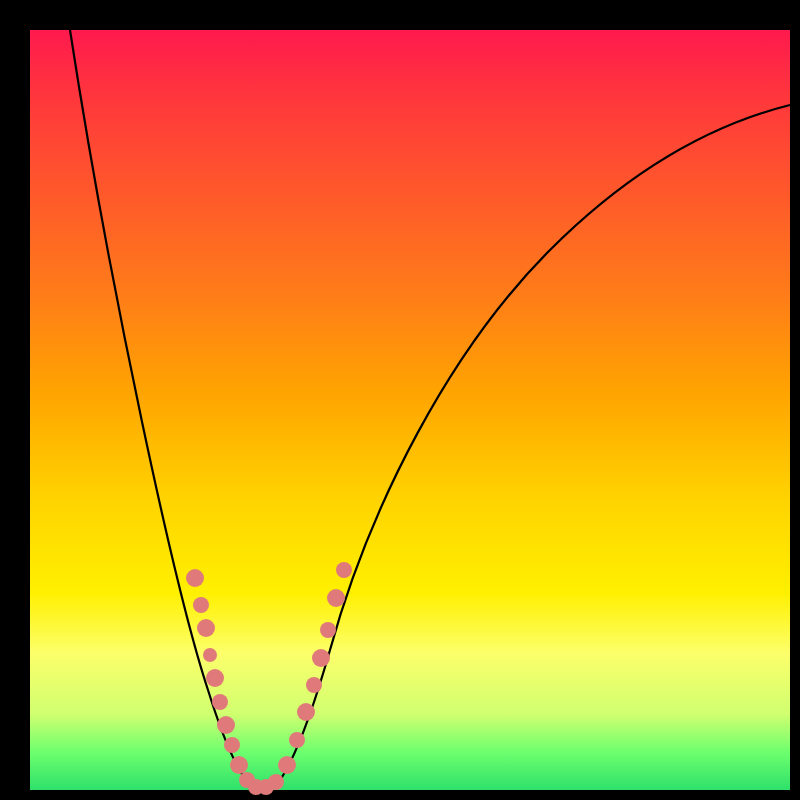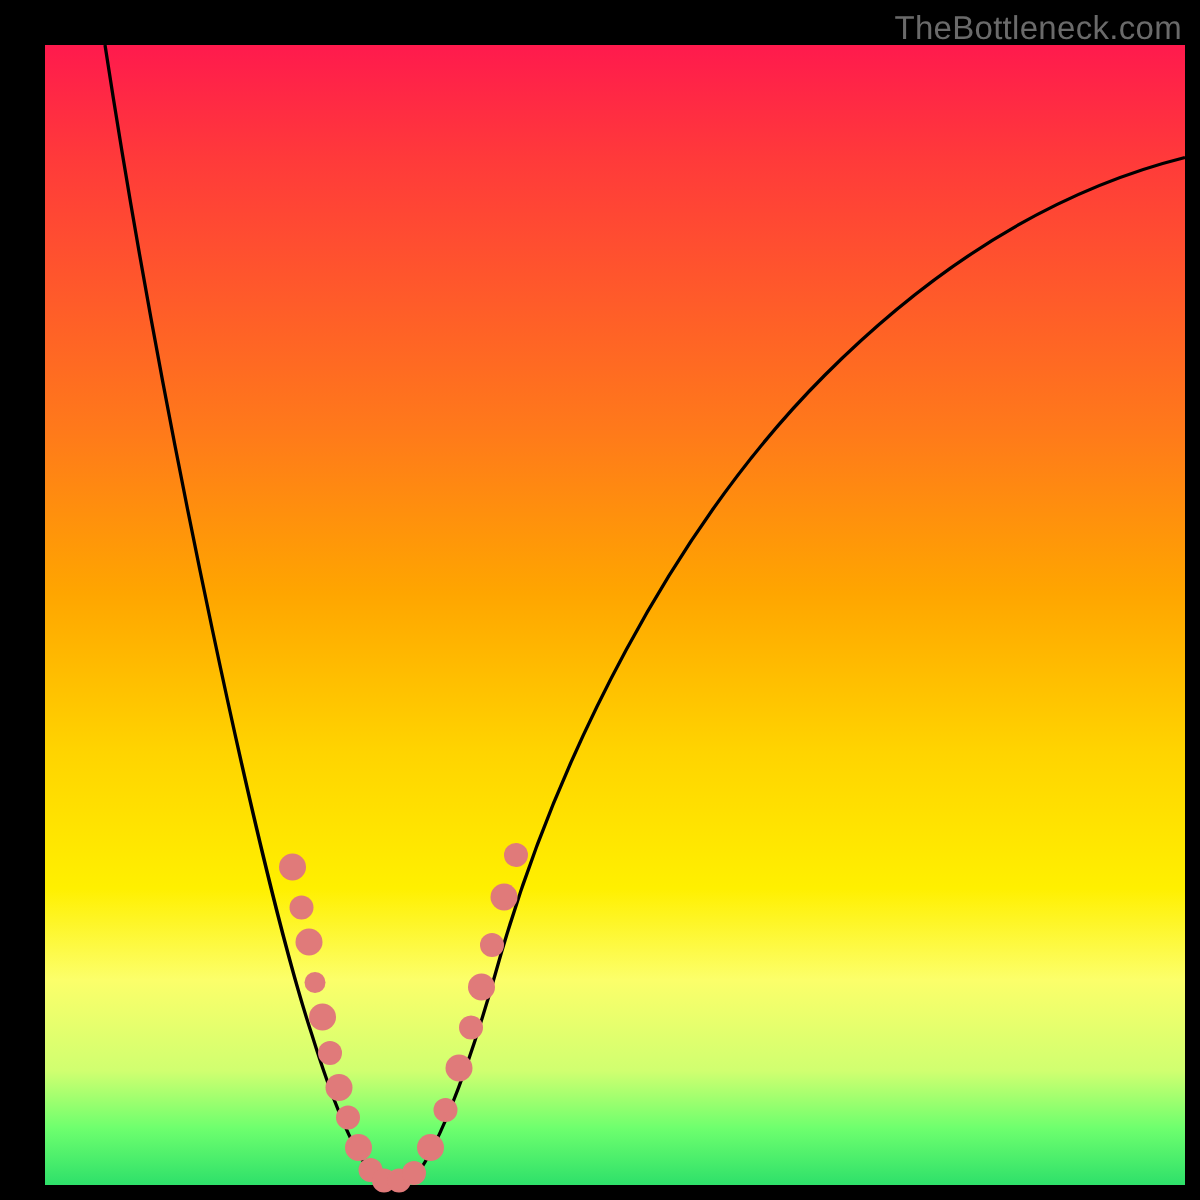--- a/index.html
+++ b/index.html
@@ -87,14 +87,13 @@
           <circle class="dot" cx="267" cy="710" r="8"></circle>
           <circle class="dot" cx="276" cy="682" r="9"></circle>
           <circle class="dot" cx="284" cy="655" r="8"></circle>
           <circle class="dot" cx="291" cy="628" r="9"></circle>
           <circle class="dot" cx="298" cy="600" r="8"></circle>
           <circle class="dot" cx="306" cy="568" r="9"></circle>
           <circle class="dot" cx="314" cy="540" r="8"></circle>
         </g>
     </svg>
   </div>
-  <div class="watermark">TheBottleneck.com</div>
 </div>
 
 </body></html>

